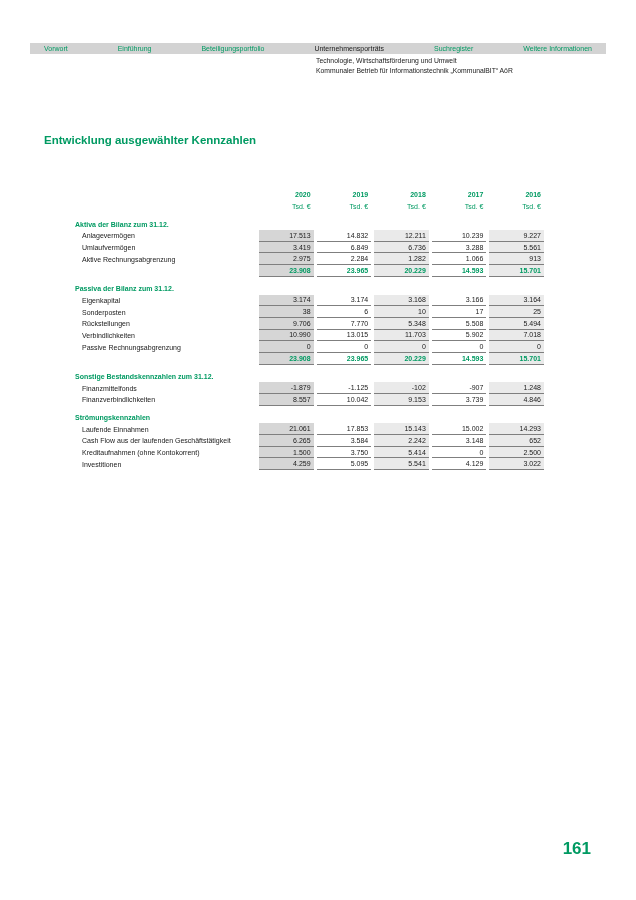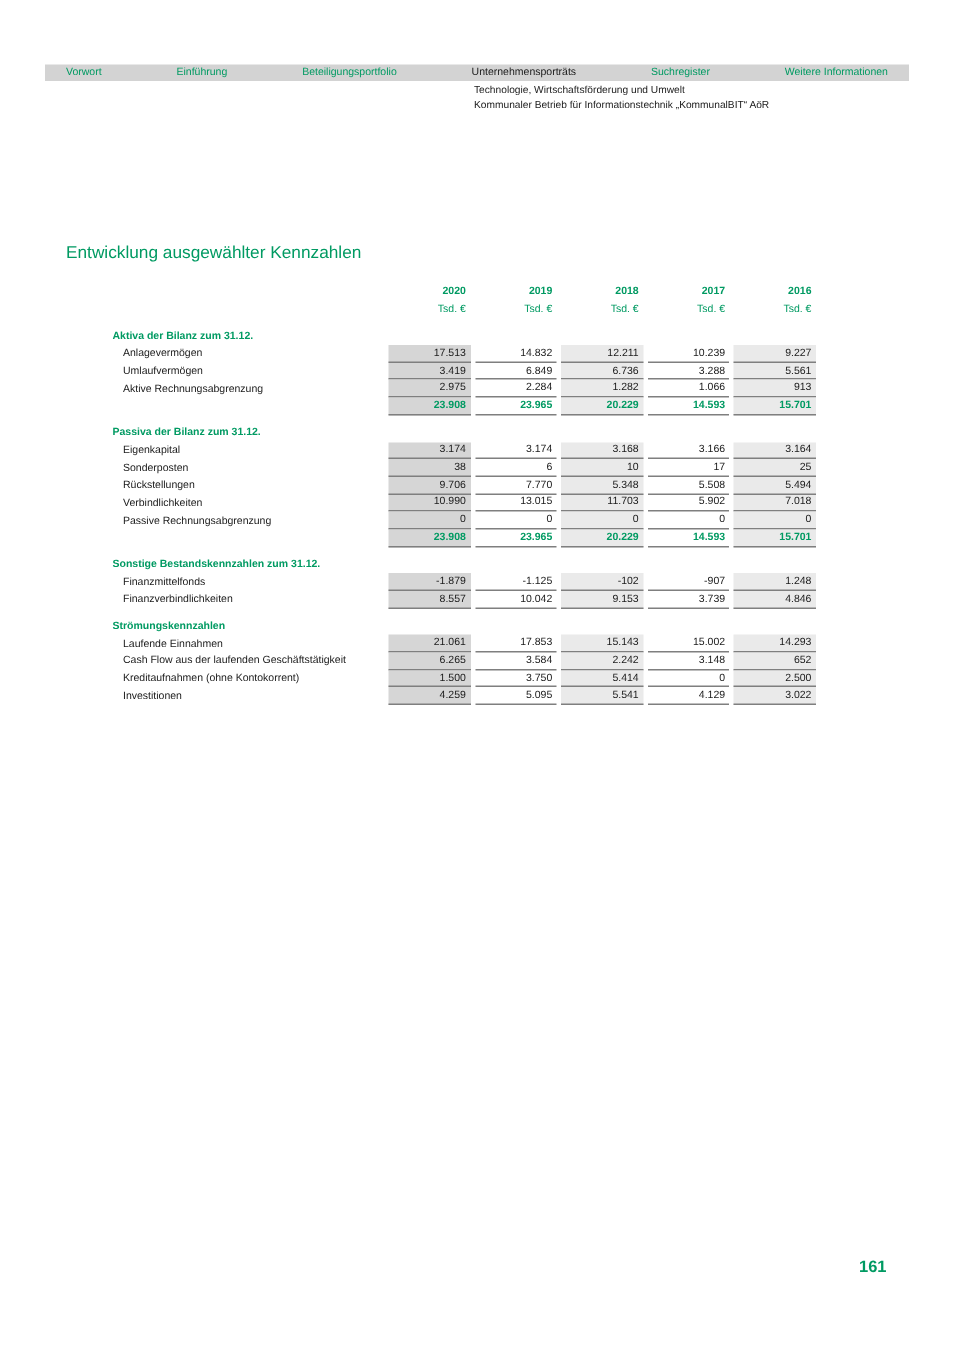--- a/index.html
+++ b/index.html
@@ -15,38 +15,38 @@
   body{position:relative;overflow:hidden;}
 
   
   .nav{position:absolute;left:30px;top:43px;width:576px;height:11px;background:var(--nav-band);
        display:flex;align-items:center;justify-content:space-between;padding:0 14px;font-size:7px;line-height:11px;}
   .nav a{color:var(--accent);text-decoration:none;white-space:nowrap;cursor:pointer;}
   .nav a.active{color:var(--ink);}
 
   .sub{position:absolute;left:316px;top:56px;font-size:6.8px;line-height:10px;color:var(--ink);}
 
-  .title{position:absolute;left:44px;top:163px;font-size:11.5px;font-weight:normal;color:var(--accent);}
+  .title{position:absolute;left:44px;top:134px;font-size:11.5px;font-weight:bold;color:var(--accent);}
 
   
   .table{position:absolute;left:75px;top:189px;width:469px;font-size:7px;color:var(--ink);}
   .row{display:grid;grid-template-columns:181px repeat(5,1fr);column-gap:3px;height:11.7px;align-items:stretch;}
   .lbl{display:flex;align-items:center;white-space:nowrap;overflow:hidden;}
   .ind{padding-left:7px;}
   .val{display:flex;align-items:center;justify-content:flex-end;padding-right:3px;white-space:nowrap;}
   .head .val{color:var(--accent);font-weight:bold;}
   .unit .val{color:var(--accent);font-weight:normal;}
   .sect{margin-top:6px;}
   .sect .lbl{grid-column:1 / -1;color:var(--accent);font-weight:bold;}
   .data .val,.total .val{border-bottom:1px solid var(--border);}
   .data .c0,.total .c0{background:var(--shade-dark);}
   .data .c2,.data .c4,.total .c2,.total .c4{background:var(--shade-light);}
   .total .val{color:var(--accent);font-weight:bold;}
 
-  .pagenum{position:absolute;top:839px;right:45px;font-size:11px;font-weight:bold;color:var(--accent);}
+  .pagenum{position:absolute;top:839px;right:45px;font-size:17px;font-weight:bold;color:var(--accent);}
 </style>
 </head>
 <body>
 
 <div>
 
   <nav class="nav">
     <a>Vorwort</a>
     <a>Einführung</a>
     <a>Beteiligungsportfolio</a>

